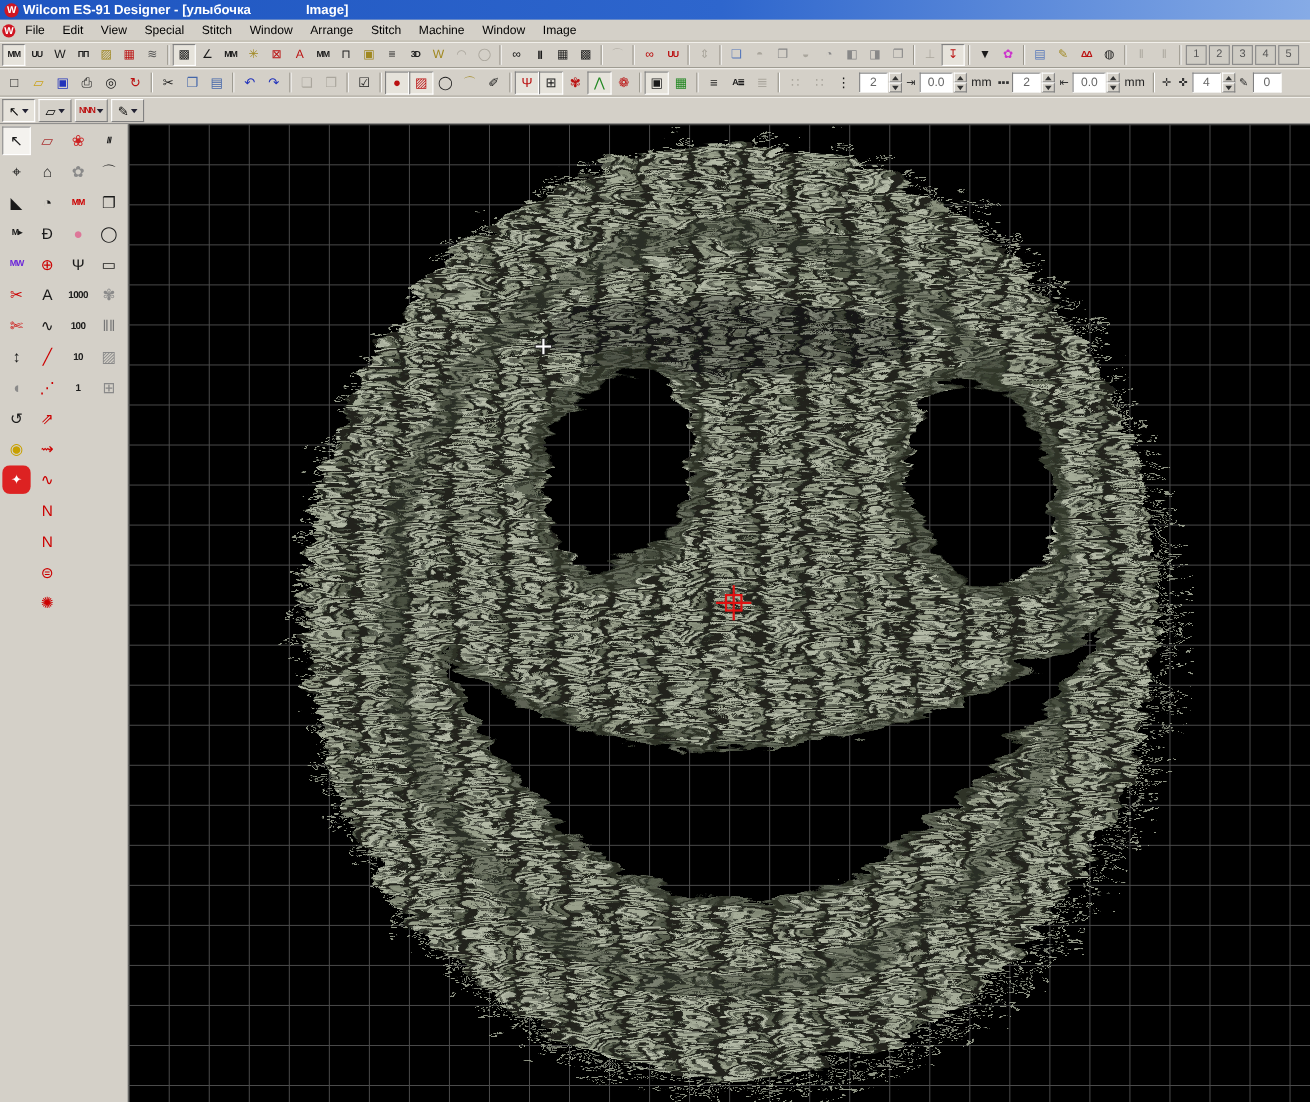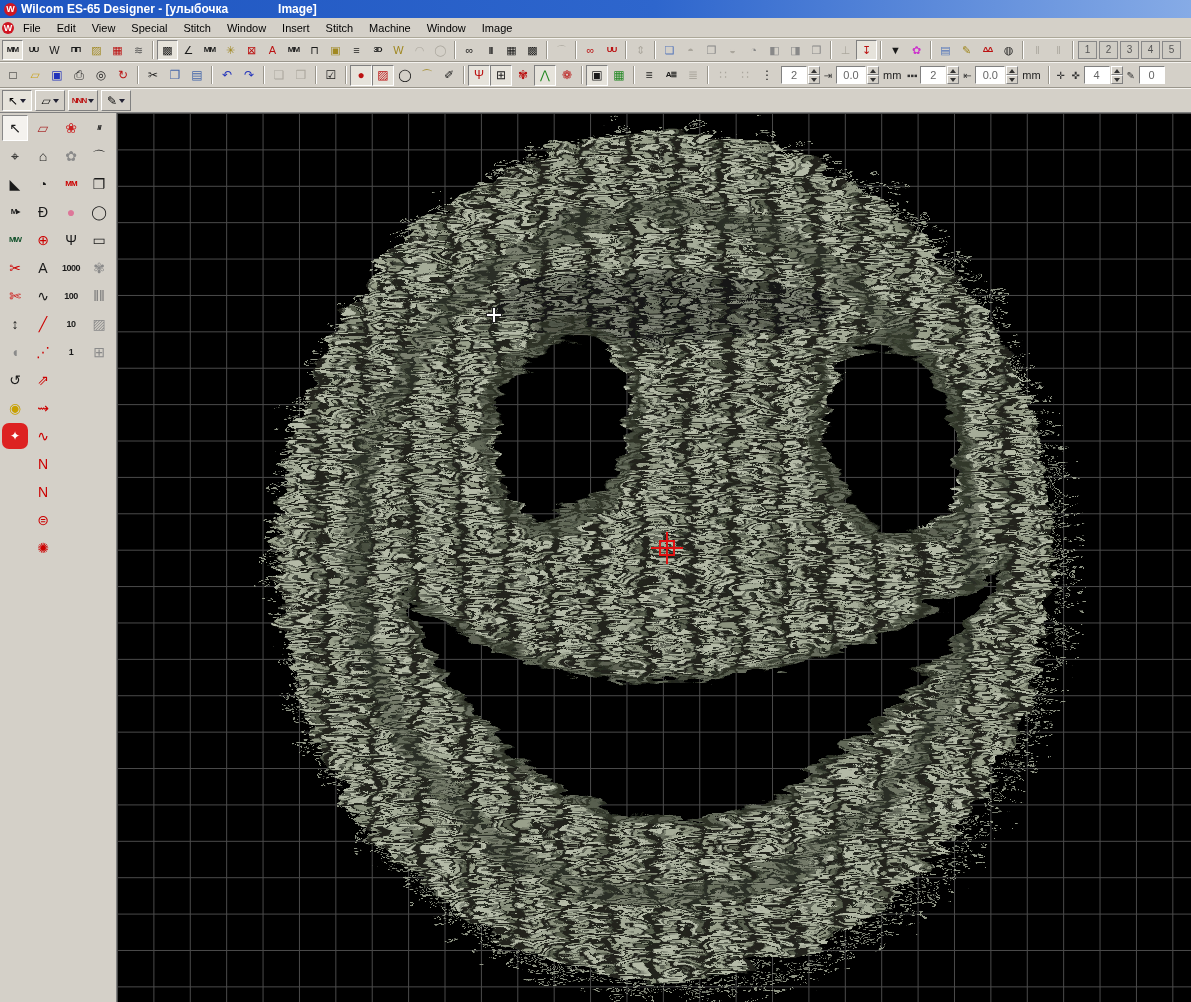--- a/index.html
+++ b/index.html
@@ -73,33 +73,33 @@
     background-image:linear-gradient(to right,#4b4b4b 1px,transparent 1px),
                      linear-gradient(to bottom,#4b4b4b 1px,transparent 1px);
     background-size:36.4px 36.4px; cursor:crosshair; overflow:hidden; }
   .canvas svg { position:absolute; left:0; top:0; }
 </style>
 </head>
 <body>
 
 <div class="titlebar">
   <div class="applogo">W</div>
-  <span class="titletext">Wilcom ES-65 Designer - [улыбочка</span>
+  <span class="titletext">Wilcom ES-91 Designer - [улыбочка</span>
   <span class="titledoc">Image]</span>
 </div>
 
 <div class="menubar">
   <div class="applogo">W</div>
   <div class="menu-item"><span class="glyph">File</span></div>
     <div class="menu-item"><span class="glyph">Edit</span></div>
     <div class="menu-item"><span class="glyph">View</span></div>
     <div class="menu-item"><span class="glyph">Special</span></div>
     <div class="menu-item"><span class="glyph">Stitch</span></div>
     <div class="menu-item"><span class="glyph">Window</span></div>
-    <div class="menu-item"><span class="glyph">Insert</span></div>
+    <div class="menu-item"><span class="glyph">Arrange</span></div>
     <div class="menu-item"><span class="glyph">Stitch</span></div>
     <div class="menu-item"><span class="glyph">Machine</span></div>
     <div class="menu-item"><span class="glyph">Window</span></div>
     <div class="menu-item"><span class="glyph">Image</span></div>
 </div>
 
 <div class="toolbar row1">
   <button class="tbtn pressed">
       <span class="glyph small-glyph">MM</span>
     </button>
@@ -479,21 +479,21 @@
       </button>
       <button class="cell">
         <span class="glyph">Đ</span>
       </button>
       <button class="cell" style="color: rgb(221, 119, 153);">
         <span class="glyph">●</span>
       </button>
       <button class="cell">
         <span class="glyph">◯</span>
       </button>
-      <button class="cell" style="color: #14532d;">
+      <button class="cell" style="color: #6d28d9;">
         <span class="glyph small-glyph">MW</span>
       </button>
       <button class="cell" style="color: rgb(204, 0, 0);">
         <span class="glyph">⊕</span>
       </button>
       <button class="cell">
         <span class="glyph">Ψ</span>
       </button>
       <button class="cell">
         <span class="glyph">▭</span>

